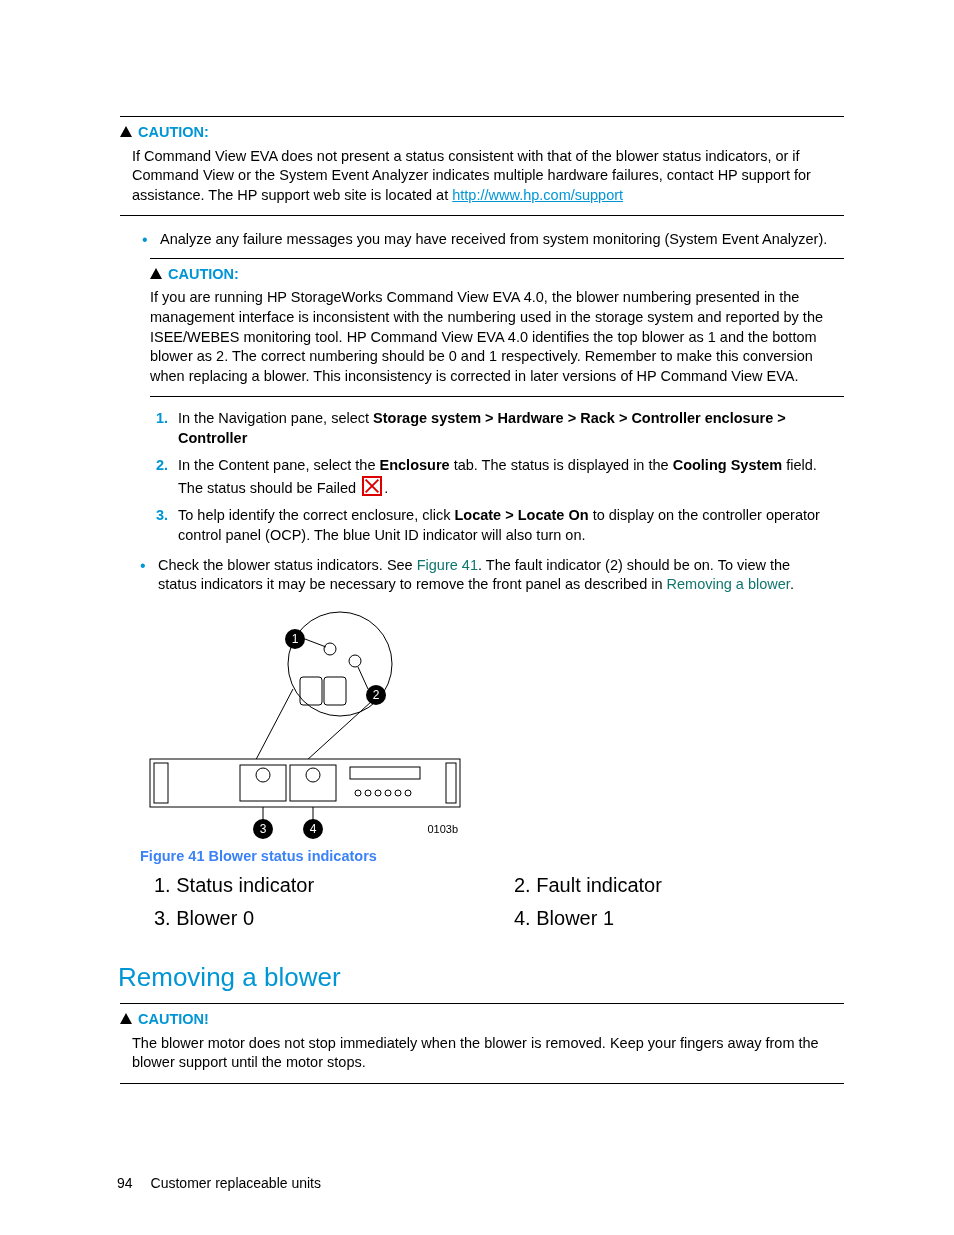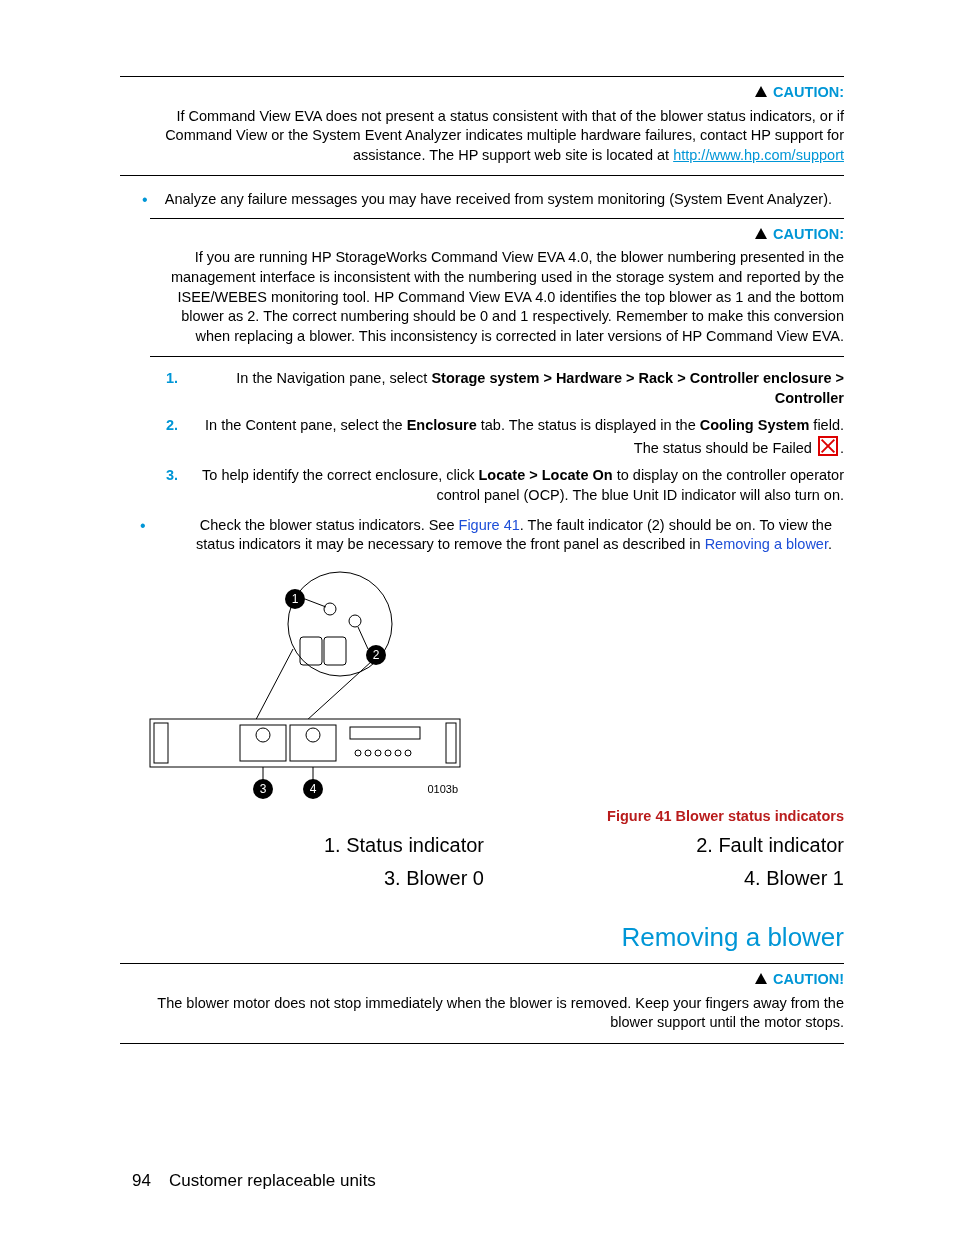--- a/index.html
+++ b/index.html
@@ -9,22 +9,21 @@
     font-family: "Segoe UI", Arial, Helvetica, sans-serif;
     color: #000;
     font-size: 14.5px;
     line-height: 1.35;
   }
   .page {
     width: 954px;
     height: 1235px;
     position: relative;
     box-sizing: border-box;
-    padding: 70px 110px 40px 120px;
-    text-align: right;
+    padding: 110px 110px 40px 120px;
   }
   .callout {
     border-top: 1px solid #000;
     border-bottom: 1px solid #000;
     padding: 6px 0 10px 0;
     margin: 6px 0 14px 0;
   }
   .callout .hdr {
     font-weight: bold;
     color: #0096d6;
@@ -41,21 +40,21 @@
     position: relative;
   }
   .callout .body {
     margin-left: 12px;
   }
   a.link {
     color: #0096d6;
     text-decoration: underline;
   }
   span.ref {
-    color: #1d4ed8;
+    color: #0f766e;
   }
   ul.bul {
     list-style: none;
     padding-left: 28px;
     margin: 6px 0 6px 0;
   }
   ul.bul > li {
     position: relative;
     margin: 4px 12px;
   }
@@ -109,21 +108,21 @@
     border-bottom: 1px solid #000;
     padding: 6px 0 10px 0;
     margin-top: 8px;
     margin-bottom: 12px;
   }
 
   .figwrap {
     margin: 14px 0 8px 20px;
   }
   .figcap {
-    color: #b91c1c;
+    color: #3b82f6;
     font-weight: bold;
     margin: 8px 0 6px 0;
   }
   .figlegend {
     display: grid;
     grid-template-columns: 1fr 1fr;
     column-gap: 30px;
     row-gap: 6px;
     margin-left: 14px;
     font-size: 20px;
@@ -131,23 +130,23 @@
 
   h2.section {
     color: #0096d6;
     font-weight: 300;
     font-size: 26px;
     margin: 28px 0 8px -2px;
   }
 
   .footer {
     position: absolute;
-    left: 132px;
+    left: 117px;
     bottom: 42px;
-    font-size: 17px;
+    font-size: 14px;
   }
   .footer .pn { margin-right: 18px; }
 
   
   .svgbox { display:block; }
 </style>
 </head>
 <body>
 
 <div class="page">

